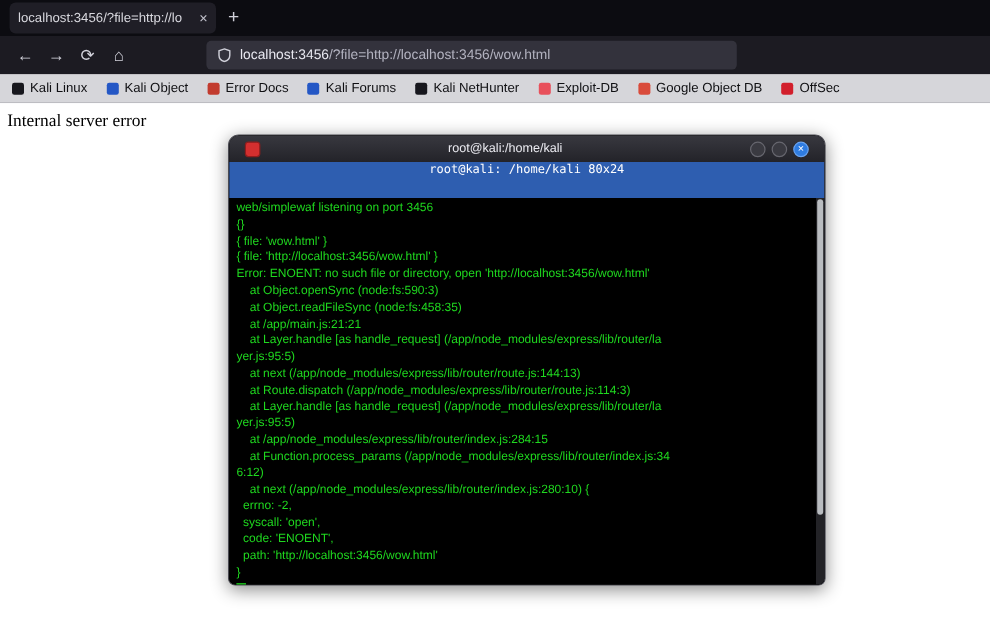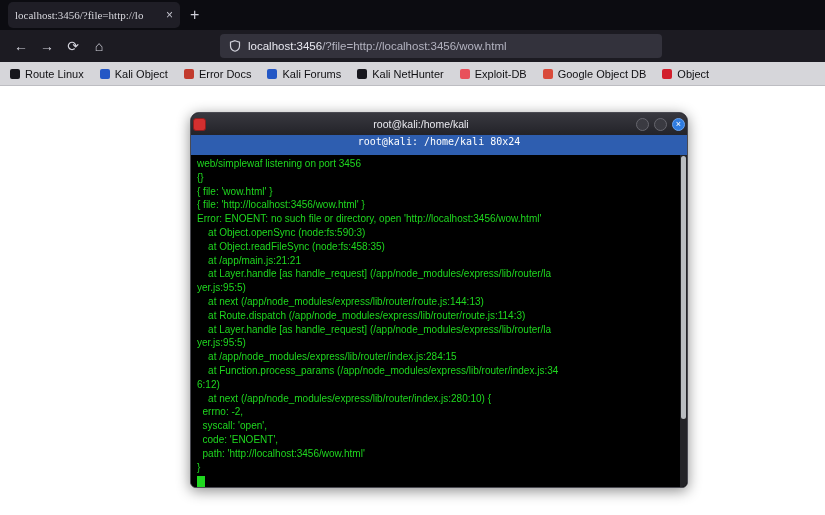--- a/index.html
+++ b/index.html
@@ -15,34 +15,34 @@
   .tabbar {
     height:30px; background:#0c0c11;
     display:flex; align-items:flex-end; padding-left:8px;
   }
   .tab {
     width:172px; height:26px; margin-bottom:2px;
     background:#1f1e26; border-radius:5px;
     display:flex; align-items:center; padding:0 7px;
     color:#d8d8de; font-size:11px;
   }
-  .tab-title { flex:1; white-space:nowrap; overflow:hidden;font-family:Liberation Serif, serif; }
+  .tab-title { flex:1; white-space:nowrap; overflow:hidden; }
   .tab-close { color:#c2c2cc; font-size:12px; margin-left:4px; cursor:default; }
   .newtab { color:#cfcfd8; font-size:16px; margin:0 0 6px 10px; }
 
   .navbar {
     height:32px; background:#1c1b22;
     display:flex; align-items:center; padding-left:8px;
   }
   .nav-icon {
     width:26px; height:24px; line-height:24px; text-align:center;
     color:#d3d3dc; font-size:14px; border-radius:4px;
   }
   .urlbar {
-    margin-left:108px; width:442px; height:24px;
+    margin-left:60px; width:442px; height:24px;
     background:#33323c; border-radius:4px;
     display:flex; align-items:center; padding:0 9px; gap:7px;
   }
   .shield { width:12px; height:12px; flex:0 0 auto; }
   .url-text { font-size:11.5px; white-space:nowrap; overflow:hidden; }
   .url-host { color:#e8e8f0; }
   .url-rest { color:#b3b3c0; }
 
   .bookmarks {
     height:24px; background:#d6d6da; border-bottom:1px solid #bdbdc2;
@@ -64,38 +64,38 @@
     position:absolute; left:190px; top:26px;
     width:498px; height:376px;
     background:#000; border:1px solid #4a4a52;
     border-radius:9px 9px 6px 6px;
     box-shadow:0 3px 14px rgba(0,0,0,.45);
     display:flex; flex-direction:column; overflow:hidden;
   }
   .term-titlebar {
     height:22px; flex:0 0 auto;
     background:linear-gradient(#38383f,#232329);
-    display:flex; align-items:center; padding:0 2px;
+    display:flex; align-items:center; padding:0 13px;
   }
   .term-app-icon {
     width:13px; height:13px; border-radius:3px;
     background:#d32f2f; border:1px solid #8f1d1d; flex:0 0 auto;
   }
   .term-title { flex:1; text-align:center; color:#eaeaf0; font-size:10.5px; }
   .term-buttons { display:flex; gap:5px; flex:0 0 auto; }
   .term-btn {
     width:13px; height:13px; border-radius:50%;
     background:#3a3a41; border:1px solid #66666e;
   }
   .term-btn.close {
     background:#2f7ce0; border-color:#6aa3ef;
     color:#fff; font-size:9px; line-height:11px; text-align:center;
   }
   .term-tabline {
-    height:20px; flex:0 0 auto; background:#2e5eb0;
+    height:30px; flex:0 0 auto; background:#2e5eb0;
     color:#fff; font-size:10px; line-height:14px; text-align:center;
     font-family:"DejaVu Sans Mono", monospace;
   }
   .term-body { position:relative; flex:1; background:#000; padding:2px 8px 0 6px; }
   .term-out {
     margin:0; white-space:pre;
     font-family:Liberation Sans, sans-serif;
     font-size:10px; line-height:13.8px; color:#1fd81f;
   }
   .term-cursor { width:8px; height:12px; background:#1fd81f; margin-top:2px; }
@@ -127,21 +127,21 @@
     <svg class="shield" viewBox="0 0 16 16">
       <path d="M8 1 L14 3 V8 C14 11.5 11.5 14 8 15 C4.5 14 2 11.5 2 8 V3 Z" fill="none" stroke="#cfcfd8" stroke-width="1.6"></path>
     </svg>
     <span class="url-text"><span class="url-host">localhost:3456</span><span class="url-rest">/?file=http://localhost:3456/wow.html</span></span>
   </div>
 </div>
 
 <div class="bookmarks">
     <div class="bm">
       <span class="bm-icon" style="background: rgb(23, 23, 29);"></span>
-      <span class="bm-label">Route Linux</span>
+      <span class="bm-label">Kali Linux</span>
     </div>
     <div class="bm">
       <span class="bm-icon" style="background: rgb(36, 87, 197);"></span>
       <span class="bm-label">Kali Object</span>
     </div>
     <div class="bm">
       <span class="bm-icon" style="background: rgb(194, 59, 46);"></span>
       <span class="bm-label">Error Docs</span>
     </div>
     <div class="bm">
@@ -155,25 +155,26 @@
     <div class="bm">
       <span class="bm-icon" style="background: rgb(232, 80, 91);"></span>
       <span class="bm-label">Exploit-DB</span>
     </div>
     <div class="bm">
       <span class="bm-icon" style="background: rgb(217, 75, 59);"></span>
       <span class="bm-label">Google Object DB</span>
     </div>
     <div class="bm">
       <span class="bm-icon" style="background: rgb(210, 31, 44);"></span>
-      <span class="bm-label">Object</span>
+      <span class="bm-label">OffSec</span>
     </div>
   </div>
 
 <div class="page">
+  <div class="page-text">Internal server error</div>
 
   <div class="terminal">
     <div class="term-titlebar">
       <span class="term-app-icon"></span>
       <span class="term-title">root@kali:/home/kali</span>
       <span class="term-buttons">
         <span class="term-btn"></span>
         <span class="term-btn"></span>
         <span class="term-btn close">×</span>
       </span>

